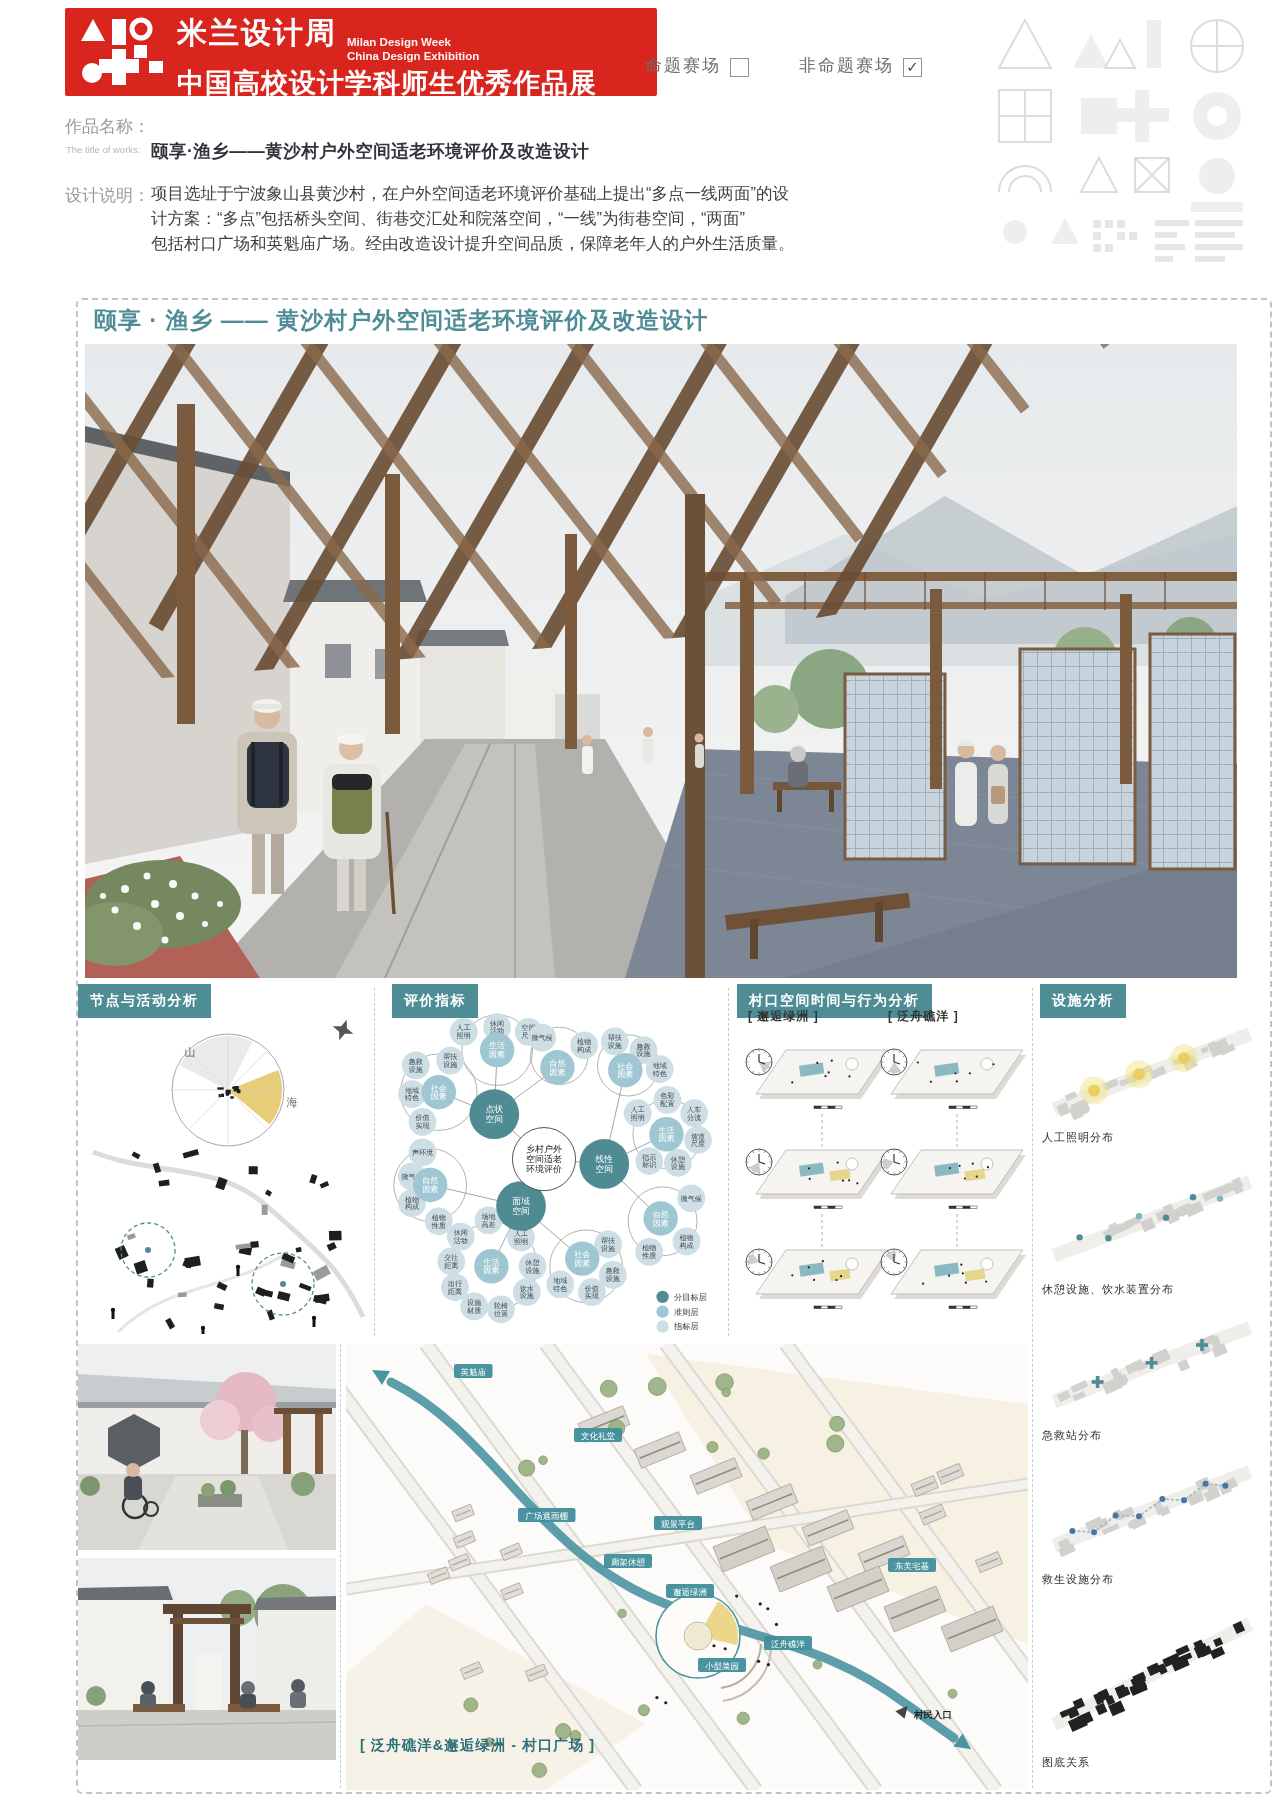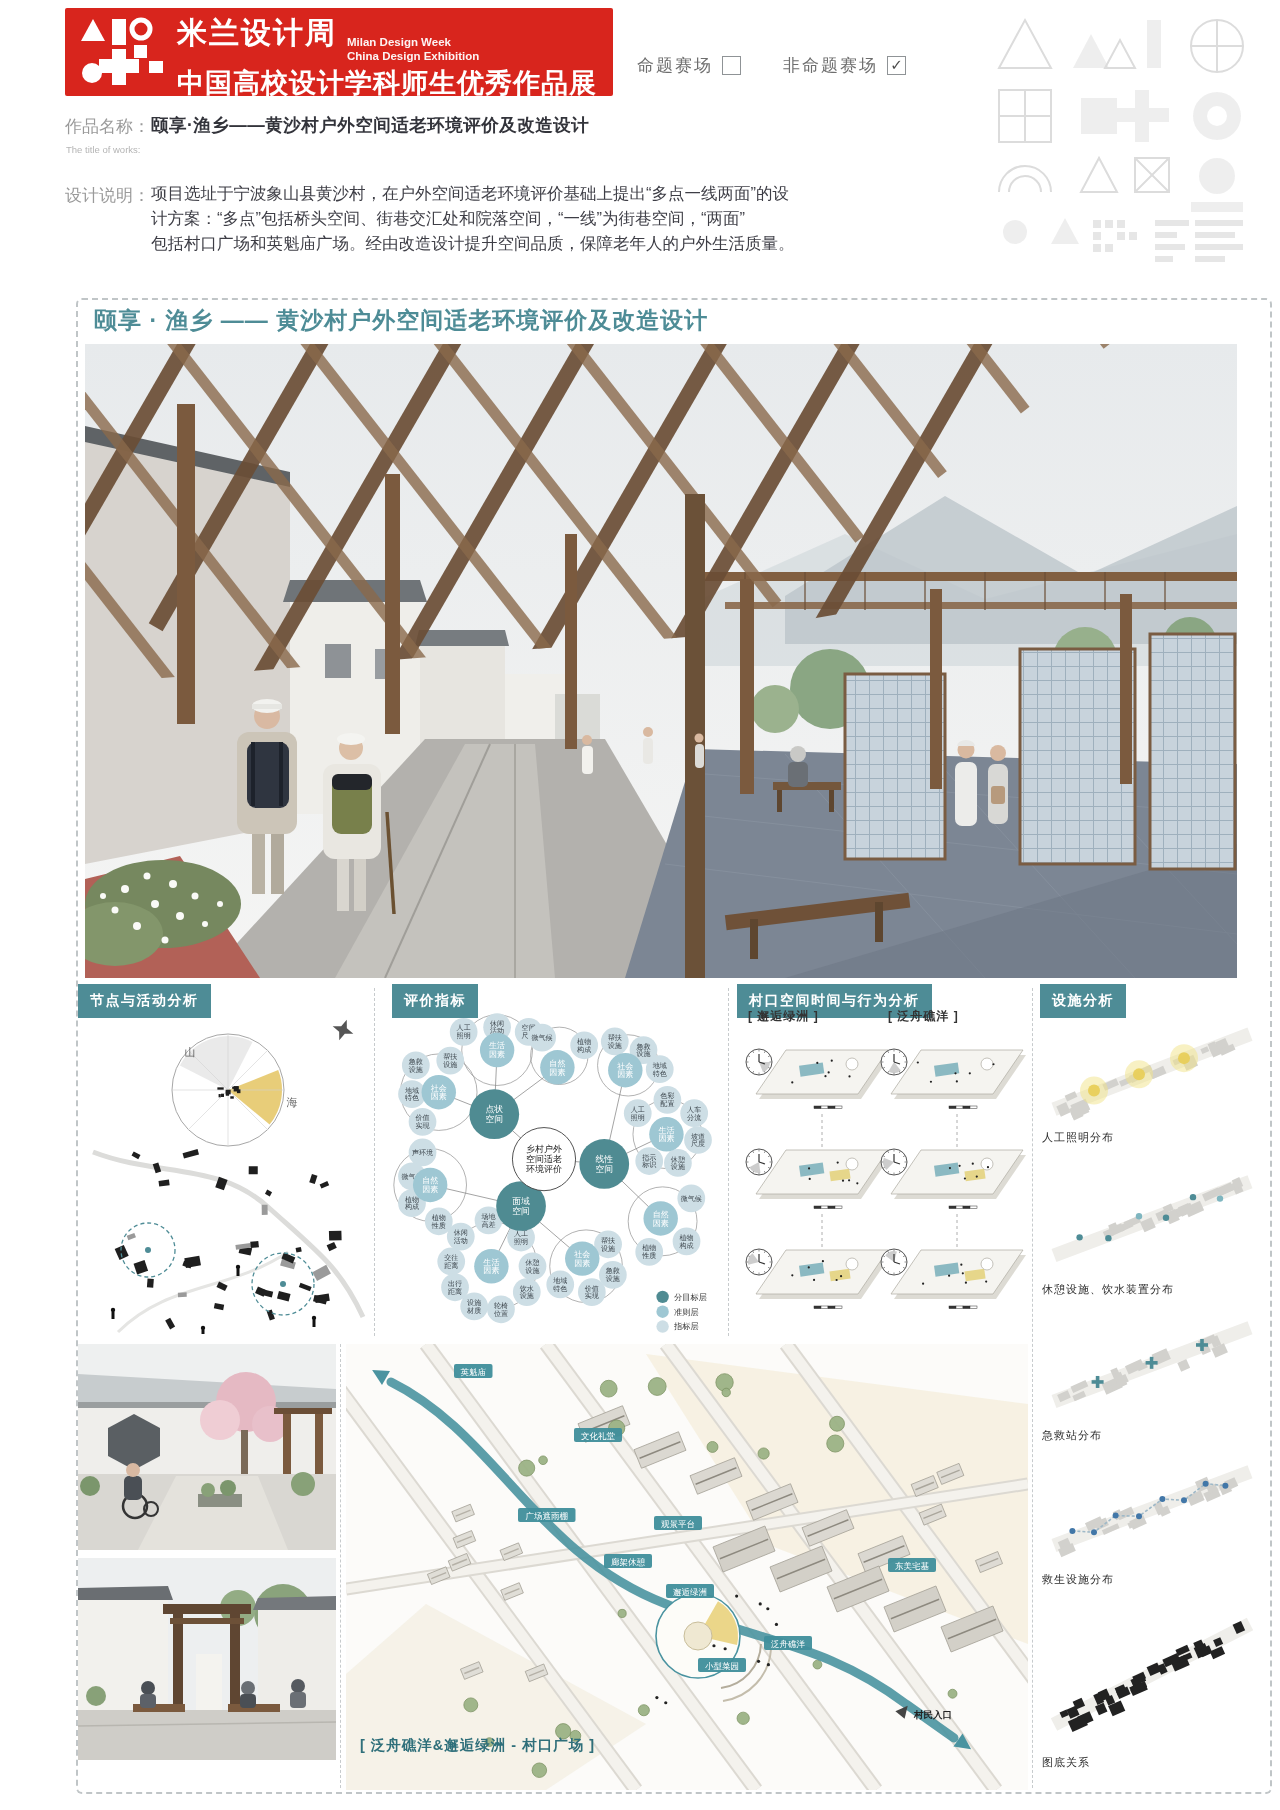--- a/index.html
+++ b/index.html
@@ -1,33 +1,33 @@
 <!DOCTYPE html>
 <html><head>
 <meta charset="utf-8">
 <style>
   html,body{margin:0;padding:0;background:#fff;}
   .page{position:relative;width:1280px;height:1810px;background:#fff;overflow:hidden;
         font-family:"Liberation Sans","DejaVu Sans",sans-serif;}
   .abs{position:absolute;}
   
-  .banner{left:65px;top:8px;width:548px;height:88px;background:#d8251d;border-radius:2px;}
+  .banner{left:65px;top:8px;width:592px;height:88px;background:#d8251d;border-radius:2px;}
   .banner-text{position:absolute;left:112px;top:8px;color:#fff;white-space:nowrap;}
   .b-row1{display:flex;align-items:flex-start;}
   .b-cn{font-size:30px;font-weight:bold;letter-spacing:2px;line-height:34px;}
   .b-en{font-size:11.5px;line-height:13.5px;margin-left:10px;margin-top:20px;font-weight:bold;opacity:.95;}
   .b-main{font-size:27px;font-weight:bold;letter-spacing:1px;line-height:36px;margin-top:2px;}
   
   .checkrow{left:637px;top:52px;height:26px;font-size:17px;color:#6e6e6e;letter-spacing:2px;display:flex;align-items:center;}
-  .chk-item{display:flex;align-items:center;margin-right:42px;}
+  .chk-item{display:flex;align-items:flex-end;margin-right:42px;margin-left:8px;}
   .chk-box{display:inline-block;width:17px;height:17px;border:1.5px solid #8f9396;margin-left:9px;
            text-align:center;line-height:16px;font-size:15px;color:#4a4a4a;letter-spacing:0;}
   
   .meta-label{color:#9a9a9a;font-size:17px;}
-  .meta-value{color:#33343b;font-size:17.5px;font-weight:bold;letter-spacing:.5px;}
+  .meta-value{color:#33343b;font-size:17.5px;font-weight:bold;letter-spacing:.5px;margin-top:26px;}
   .meta-sub{color:#b5b5b5;font-size:9.5px;}
   .desc{color:#3e3e46;font-size:16.5px;line-height:25px;white-space:pre-line;width:700px;text-align:justify;}
   
   .board{left:76px;top:298px;width:1192px;height:1492px;border:2px dashed #c0c5c7;border-radius:6px;}
   .board-title{left:94px;top:305px;font-size:23px;font-weight:bold;color:#4e8c96;letter-spacing:1px;}
   .hdr{background:#4e8c96;color:#ffffff;font-weight:bold;font-size:14px;padding:8px 12px;letter-spacing:1.5px;}
   .vlabel{font-size:12px;font-weight:bold;color:#333;letter-spacing:1px;}
   .fcap{width:222px;text-align:left;font-size:11px;color:#2c2c2c;letter-spacing:1px;}
   .map-caption{font-size:14.5px;font-weight:bold;color:#2f6f7a;letter-spacing:1px;text-align:right;}
   .vsep{border-left:1px dashed #c7cbcd;width:0;}

